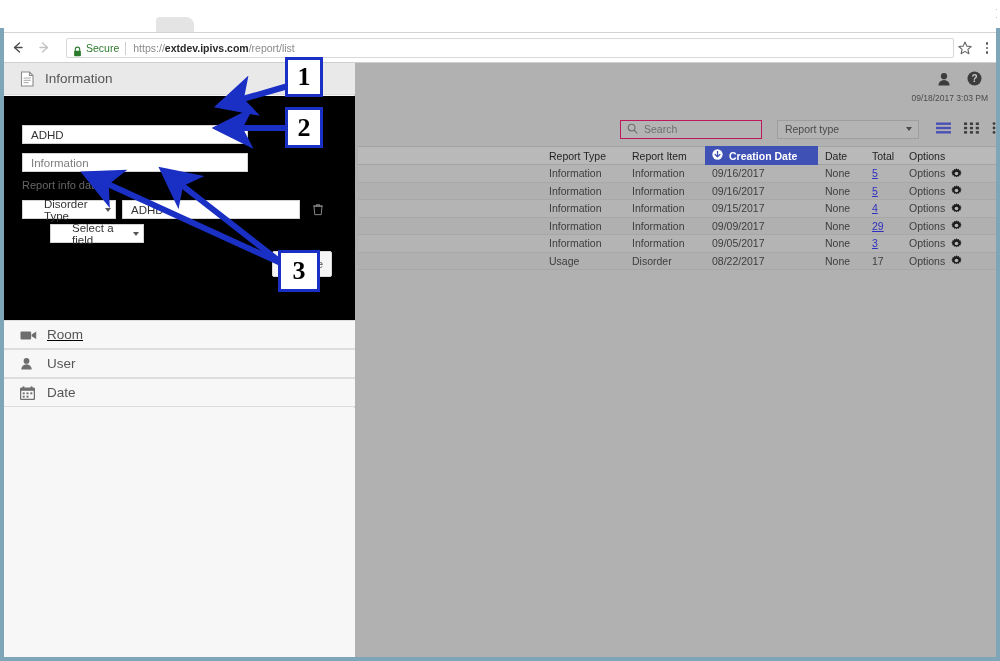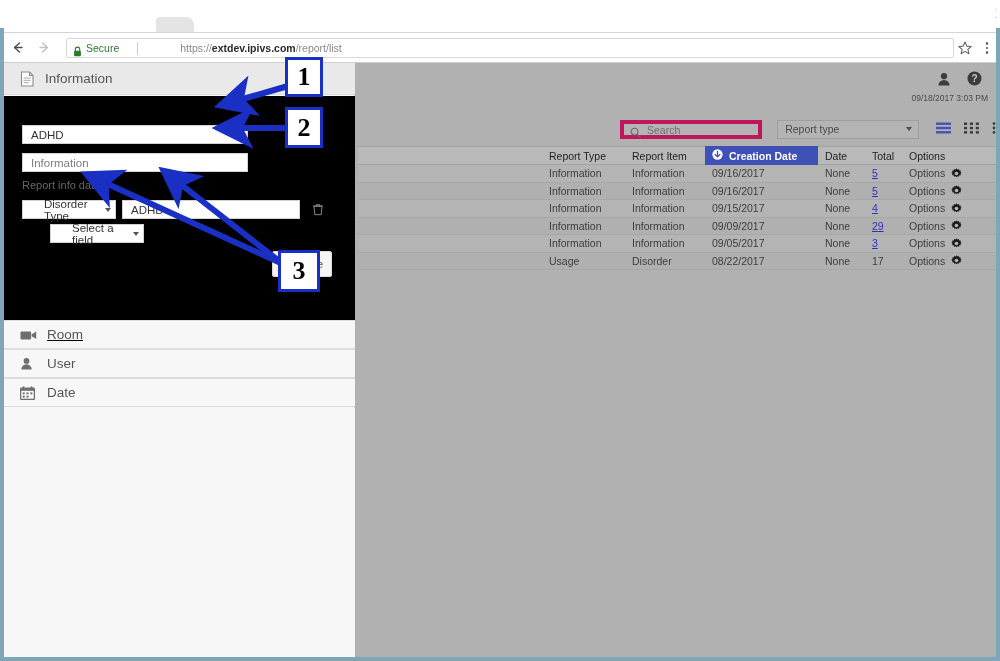--- a/index.html
+++ b/index.html
@@ -79,25 +79,25 @@
     background:#fff; display:flex; align-items:center;
   }
   .nav-btn { width:27px; height:27px; display:flex; align-items:center; justify-content:center; }
   .nav-btn svg { display:block; }
   .omnibox {
     position:absolute; left:66px; top:38px; width:888px; height:20px;
     border:1px solid #d8d8d8; border-radius:2px; background:#fff;
     display:flex; align-items:center; padding:0 6px;
   }
   .lock-ico { width:9px; height:11px; margin-right:4px; flex:none; }
-  .secure-word { font-size:10.5px; color:#2c7a2c; margin-right:18px; }
+  .secure-word { font-size:10.5px; color:#2c7a2c; margin-right:6px; }
   .omni-divider { width:1px; height:13px; background:#cfcfcf; margin-right:7px; }
   .url { font-size:10.5px; color:#8a8a8a; white-space:nowrap; }
   .url b { color:#2b2b2b; font-weight:bold; }
-  .url .scheme { color:#8a8a8a;margin-left:35px; }
+  .url .scheme { color:#8a8a8a; }
   .star-btn {
     position:absolute; left:957px; top:40px; width:16px; height:16px;
   }
   .kebab-btn {
     position:absolute; left:980px; top:38px; width:14px; height:20px;
     display:flex; flex-direction:column; align-items:center; justify-content:center; gap:2px;
   }
   .kebab-btn s { display:block; width:2.5px; height:2.5px; border-radius:50%; background:#5a5a5a; }
   .toolbar-underline {
     position:absolute; left:4px; top:62px; width:992px; height:1px; background:#cfcfcf;
@@ -188,22 +188,22 @@
     display:flex; flex-direction:column; align-items:flex-end;
   }
   .appbar-icons { display:flex; align-items:center; gap:16px; padding-right:6px; }
   .appbar-time { font-size:8.5px; color:#4b4b4b; margin-top:3px; }
 
   .toolsrow {
     position:absolute; left:265px; top:54px; width:376px; height:24px;
     display:flex; align-items:center;
   }
   .search-box {
-    width:152px; height:19px; border:4px solid #be185d; background:#b4b4b4;
-    display:flex; align-items:flex-start; padding:0 6px; gap:6px;
+    width:152px; height:19px; border:1px solid #be185d; background:#b4b4b4;
+    display:flex; align-items:center; padding:0 6px; gap:6px;
   }
   .search-box .ph { font-size:10.5px; color:#6e6e6e; }
   .type-box {
     width:152px; height:19px; margin-left:15px; border:1px solid #9e9e9e; background:#b4b4b4;
     display:flex; align-items:center; padding:0 7px; position:relative;
     font-size:10.5px; color:#4a4a4a;
   }
   .type-box .caret {
     position:absolute; right:6px; top:50%; transform:translateY(-50%);
     width:0;height:0;border-left:3.5px solid transparent;border-right:3.5px solid transparent;

